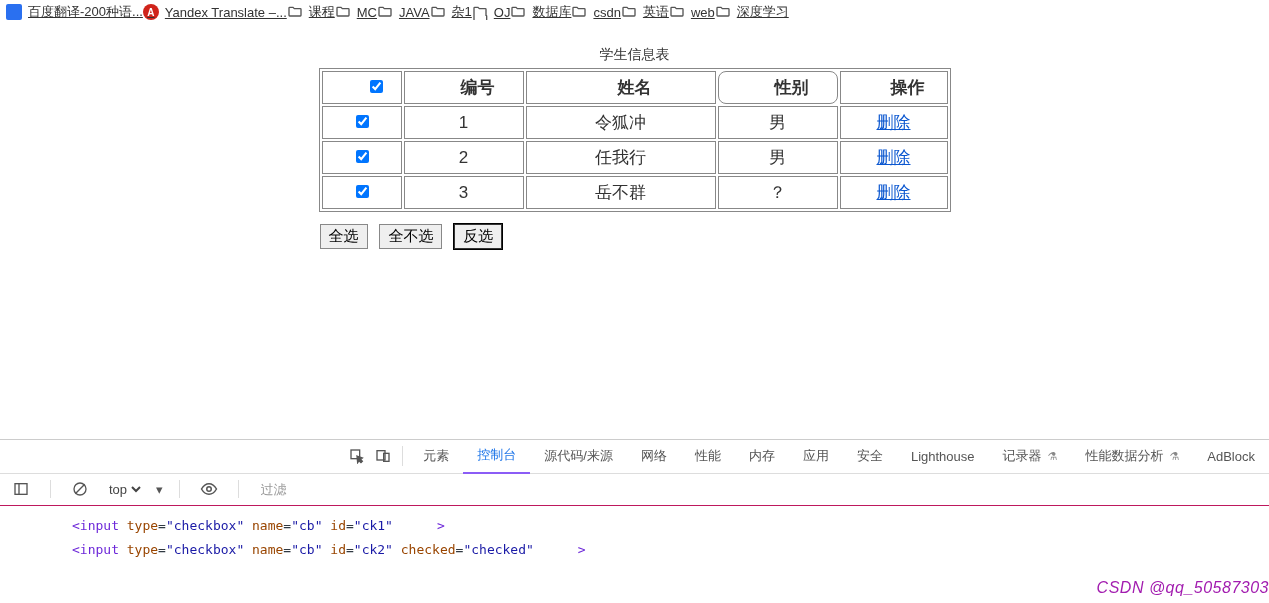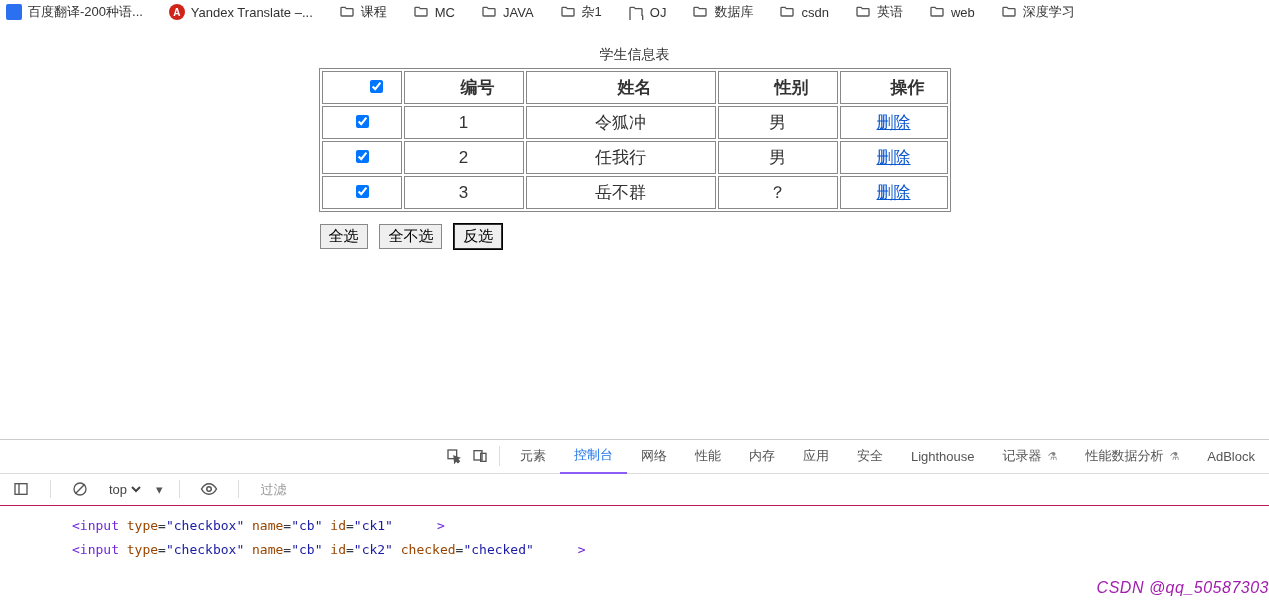--- a/index.html
+++ b/index.html
@@ -11,23 +11,23 @@
     background: #fff;
     width: 1269px;
     height: 603px;
     overflow: hidden;
     position: relative;
   }
   
   .bookmarks {
     display: flex;
     align-items: center;
-    gap: 26px;
     padding: 2px 6px 6px 6px;
     height: 28px;
+    text-decoration: underline;
   }
   .bm {
     display: flex;
     align-items: center;
     gap: 6px;
     font-size: 13px;
     color: #333;
     white-space: nowrap;
     cursor: pointer;
   }
@@ -64,21 +64,21 @@
     border: 1px solid #888;
     text-align: center;
     padding: 4px 8px;
     font-size: 17px;
     min-width: 70px;
   }
   table.student th { font-weight: bold; padding-left: 36px; }
   .col-check { width: 80px; min-width:80px;}
   .col-id { width:120px; }
   .col-name { width:190px; }
-  .col-gender { width:120px; }
+  .col-gender { width:120px;border-radius:8px; }
   .col-op { width:108px; }
   a.del { color:#0b57d0; text-decoration: underline; cursor:pointer; }
   .btn-row {
     width: 630px;
     margin: 12px auto 0 auto;
     text-align: left;
   }
   .btn-row button {
     font-family: inherit;
     font-size: 15px;
@@ -324,20 +324,21 @@
       </div>
     <div class="dt-icon-btn">
         <svg width="16" height="16" viewBox="0 0 24 24" fill="none" stroke="#555" stroke-width="2">
           <rect x="3" y="4" width="12" height="14"></rect>
           <rect x="13" y="8" width="8" height="12"></rect>
         </svg>
       </div>
     <div style="width:1px;height:20px;background:#ddd;margin:0 6px;"></div>
     <div class="dt-tab">元素</div>
     <div class="dt-tab active">控制台</div>
+    <div class="dt-tab">源代码/来源</div>
     <div class="dt-tab">网络</div>
     <div class="dt-tab">性能</div>
     <div class="dt-tab">内存</div>
     <div class="dt-tab">应用</div>
     <div class="dt-tab">安全</div>
     <div class="dt-tab">Lighthouse</div>
     <div class="dt-tab"><span>记录器</span><span class="pill">⚗</span></div>
     <div class="dt-tab"><span>性能数据分析</span><span class="pill">⚗</span></div>
     <div class="dt-tab">AdBlock</div>
   </div>

